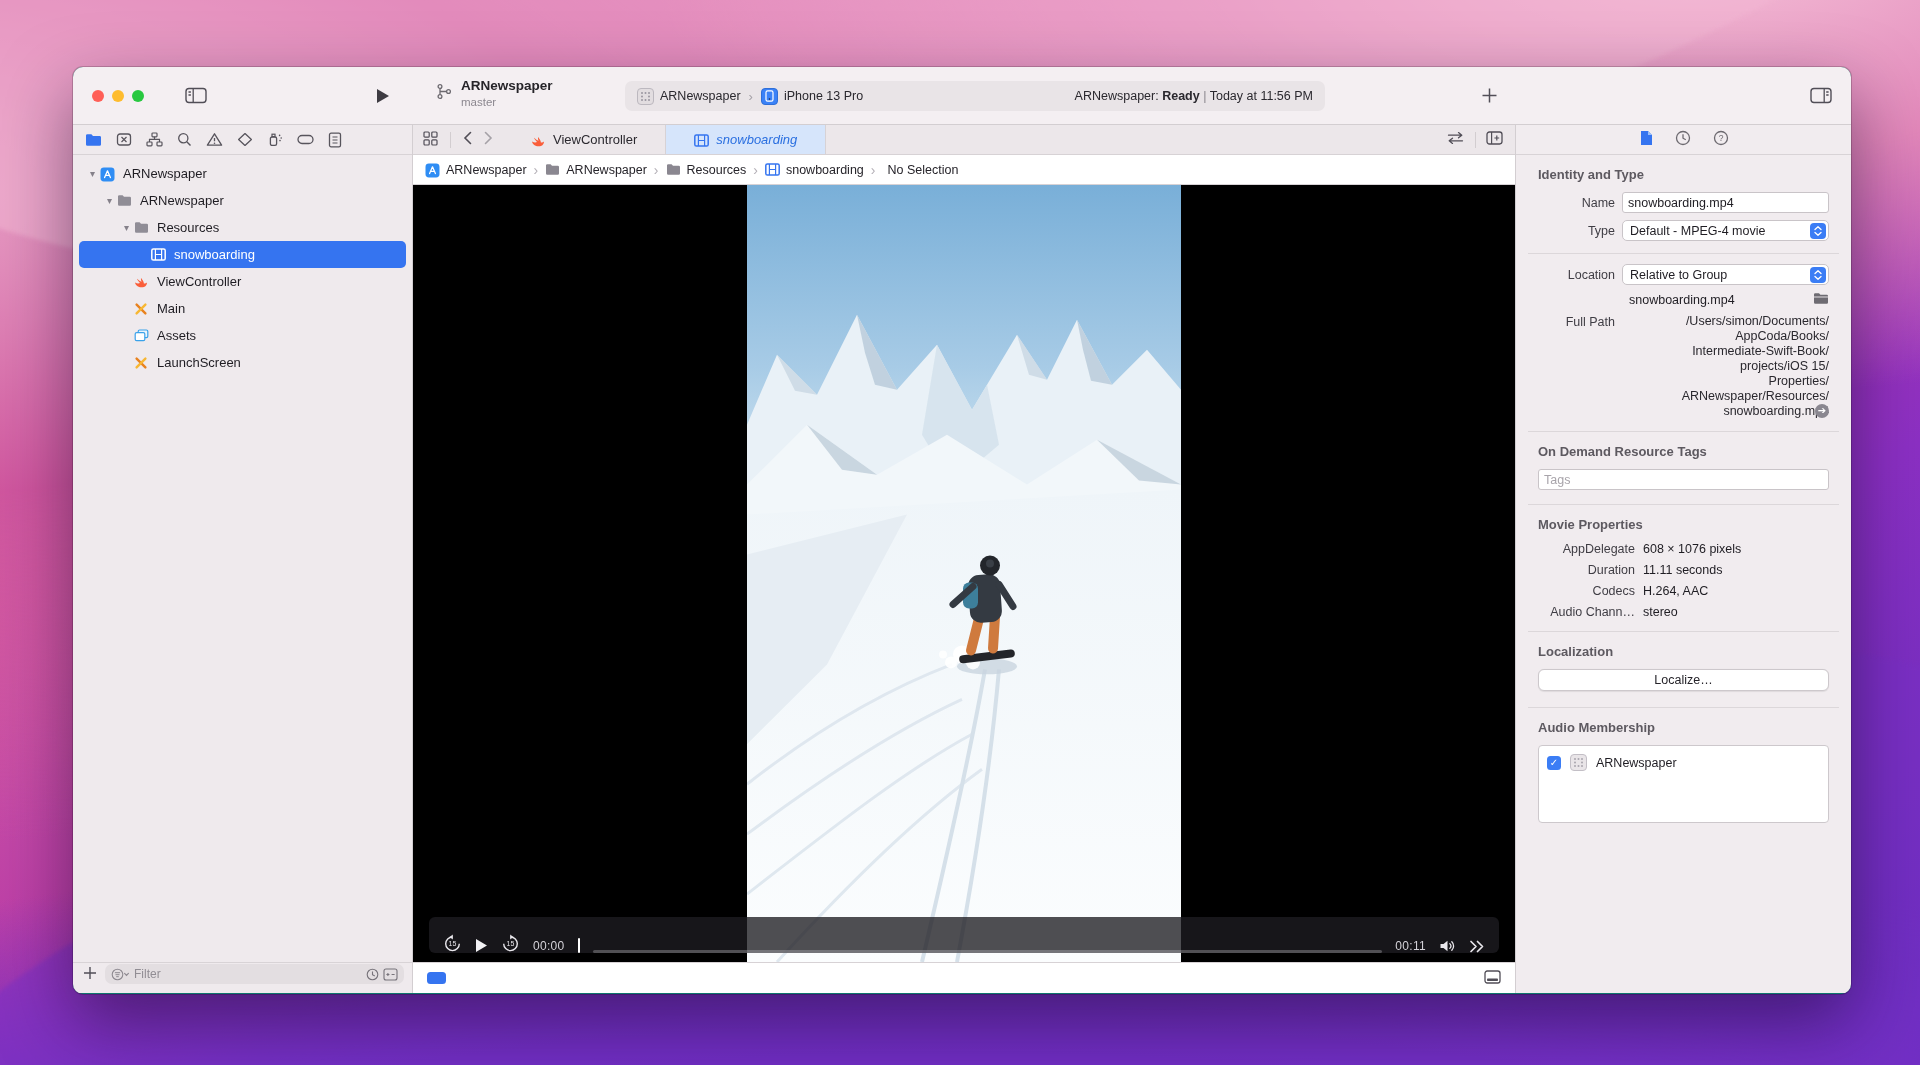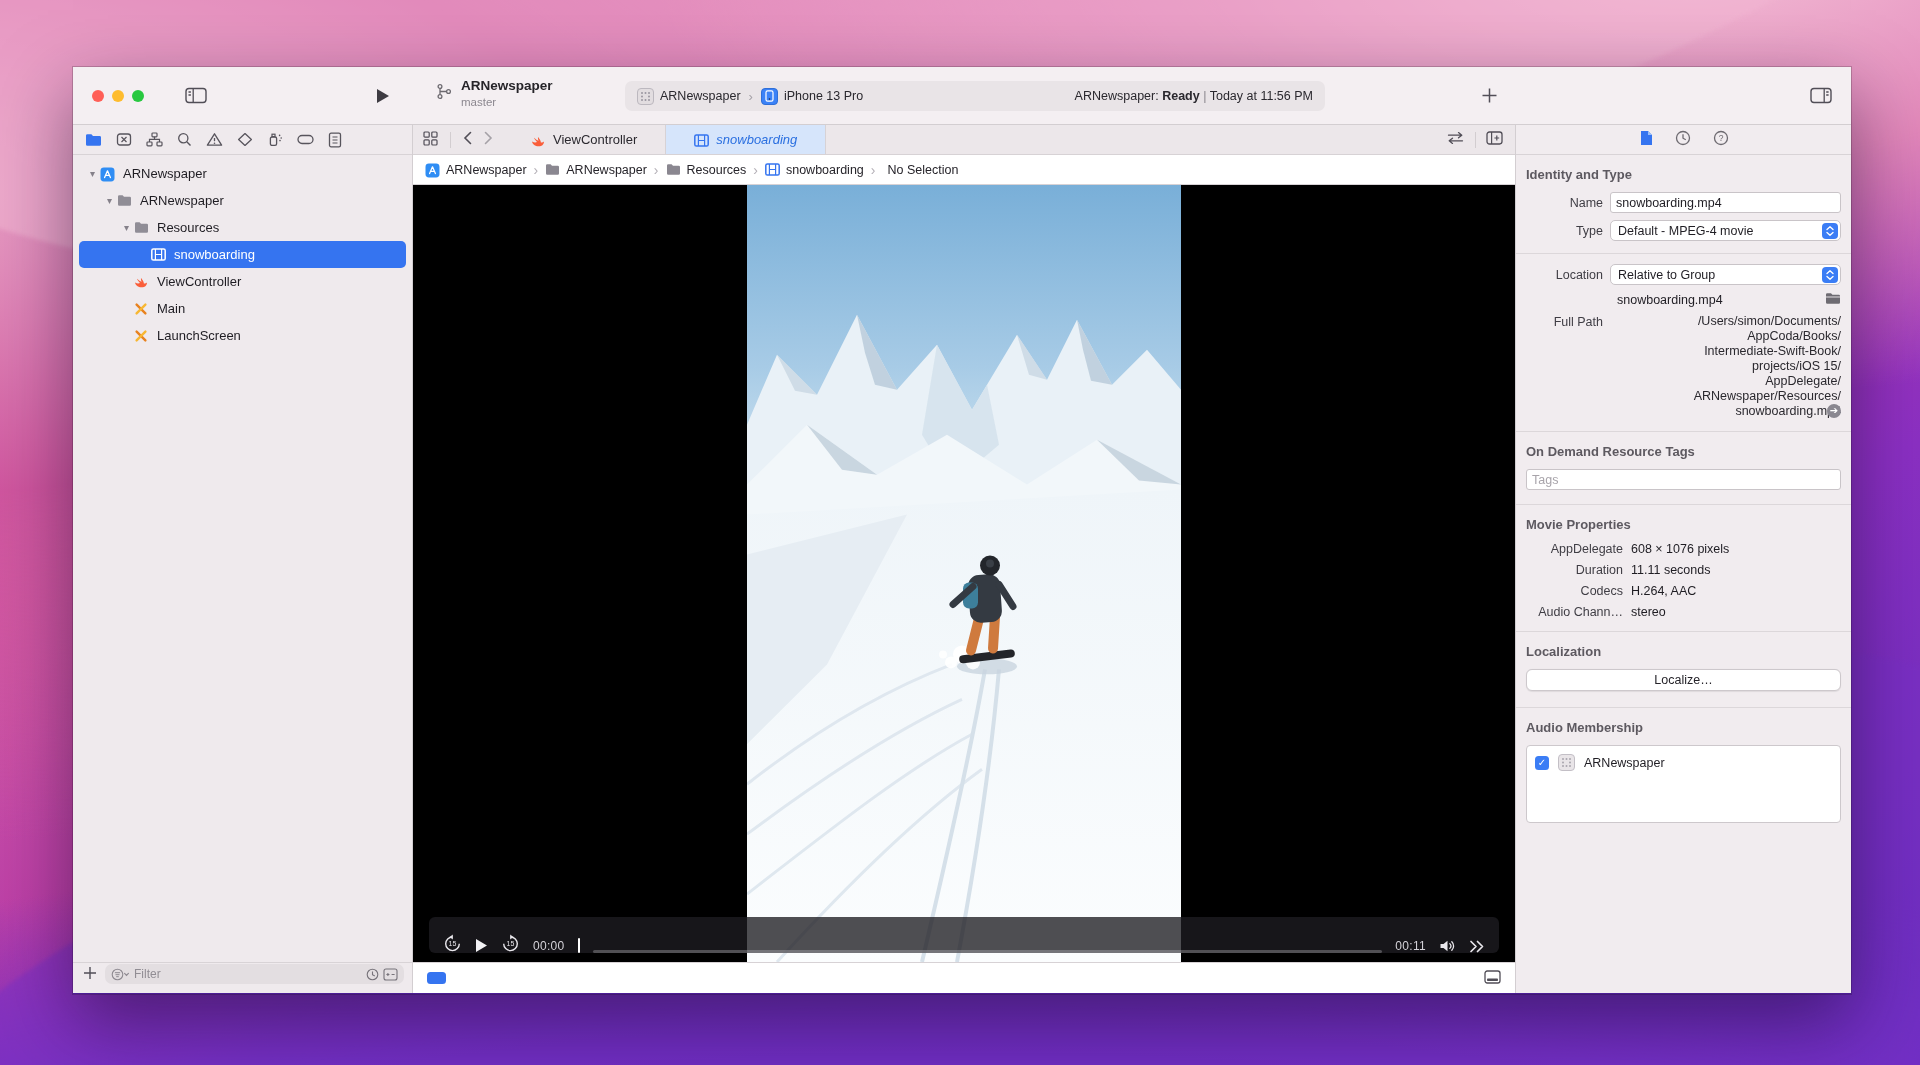--- a/index.html
+++ b/index.html
@@ -13,21 +13,21 @@
       radial-gradient(130% 55% at 50% 118%, #4b1fb4 0%, #6f30c6 42%, rgba(111,48,198,0) 72%),
       linear-gradient(152deg, #e9a2c4 0%, #d45ba6 28%, #b83aa8 48%, #8c30c4 70%, #5e2cbe 100%);
   }
   .wave { position:absolute; border-radius:50%; filter:blur(2px); }
   .wave1 { width:2400px; height:900px; left:-300px; top:-640px; background:rgba(243,183,211,.55); transform:rotate(-9deg); }
   .wave2 { width:2600px; height:1000px; left:-200px; top:640px; background:rgba(122,48,198,.5); transform:rotate(-7deg); }
 
   
   .window {
     position:absolute; left:73px; top:67px; width:1778px; height:927px;
-    background:#4c1d95; border-radius:0; overflow:hidden;
+    background:#0f766e; border-radius:10px; overflow:hidden;
     box-shadow:0 28px 70px rgba(20,5,40,.5), 0 0 0 1px rgba(0,0,0,.18);
   }
   .toolbar { position:relative; height:58px; border-bottom:1px solid #d3ced1; background:#f4eff2; }
   .lights { position:absolute; left:19px; top:23px; display:flex; gap:8px; }
   .light { width:12px; height:12px; border-radius:50%; }
   .light.r { background:#ff5f57; } .light.y { background:#febc2e; } .light.g { background:#28c840; }
   .tb-icon { position:absolute; color:#514e57; }
   .tb-icon svg { display:block; }
   .tb-sidebar-toggle { left:112px; top:20px; }
   .tb-play { left:303px; top:21px; }
@@ -117,21 +117,21 @@
   .ptime { font-size:12px; color:#d4d2d8; letter-spacing:.3px; }
   .playhead { width:2.5px; height:15px; background:#fff; border-radius:1px; flex:none; }
   .ptrack { flex:1; height:3px; background:rgba(190,188,196,.35); border-radius:2px; }
 
   .editor-bottom { height:31px; background:#fff; border-top:1px solid #d7d2d5; display:flex; align-items:center; padding:0 14px; }
   .chip { width:19px; height:12px; border-radius:3.5px; background:#3574f0; }
   .eb-right { margin-left:auto; color:#514e57; }
 
   
   .insp-tabs { height:30px; border-bottom:1px solid #d8d3d6; display:flex; align-items:center; justify-content:center; gap:22px; color:#6d6a70; }
-  .insp-body { flex:1; padding:0 10px; overflow:hidden; font-size:12.5px; }
+  .insp-body { flex:1; padding:0 22px; overflow:hidden; font-size:12.5px; }
   .sec-h { font-weight:bold; font-size:13px; color:#5d5960; margin:12px 0 10px; }
   .insp-sep { height:1px; background:#dcd7da; margin:12px -10px 0; }
   .form-row { display:flex; align-items:center; margin-bottom:7px; }
   .f-label { width:84px; flex:none; text-align:right; padding-right:7px; color:#3f3d44; }
   .f-label.top { align-self:flex-start; padding-top:1px; }
   .text-field { flex:1; height:21px; background:#fff; border:1px solid #c9c4c8; border-radius:3px; padding:0 5px; font-size:12.5px; color:#1f1d23; font-family:inherit; outline:none; min-width:0; }
   .text-field::placeholder { color:#a8a4aa; }
   .select {
     flex:1; height:21px; background:#fff; border:1px solid #c9c4c8; border-radius:5px;
     display:flex; align-items:center; padding:0 2px 0 7px; min-width:0;
@@ -369,20 +369,31 @@
 
               <svg class="v-storyboard" width="14" height="14" viewBox="0 0 14 14">
                 <path d="M2.6 2.6 L11.4 11.4" stroke="#e8821f" stroke-width="2.4" stroke-linecap="round"></path>
                 <path d="M11.4 2.6 L2.6 11.4" stroke="#f7b733" stroke-width="2.4" stroke-linecap="round"></path>
               </svg>
 
             </span>
             <span class="tree-label">Main</span>
           </div>
 
+          <div class="tree-row level-2">
+            <span class="chev chev-none"></span>
+            <span class="tree-icon icon-assets">
+
+              <svg class="v-assets" width="15" height="13" viewBox="0 0 15 13">
+                <rect x="4.2" y="1" width="9.6" height="7.6" rx="1.4" fill="#eaf4fd" stroke="#3aa2ea" stroke-width="1.2"></rect>
+                <rect x="1.2" y="3.6" width="9.6" height="8" rx="1.4" fill="#fff" stroke="#3aa2ea" stroke-width="1.2"></rect>
+              </svg>
+            </span>
+            <span class="tree-label">Assets</span>
+          </div>
 
           <div class="tree-row level-2">
             <span class="chev chev-none"></span>
             <span class="tree-icon icon-storyboard">
 
               <svg class="v-storyboard" width="14" height="14" viewBox="0 0 14 14">
                 <path d="M2.6 2.6 L11.4 11.4" stroke="#e8821f" stroke-width="2.4" stroke-linecap="round"></path>
                 <path d="M11.4 2.6 L2.6 11.4" stroke="#f7b733" stroke-width="2.4" stroke-linecap="round"></path>
               </svg>
 
@@ -691,21 +702,21 @@
                 <path d="M1 5 H15.2" stroke="#f1ecef" stroke-width="0.9"></path>
               </svg></span>
         </div>
         <div class="form-row" style="align-items:flex-start">
           <span class="f-label top">Full Path</span>
           <div class="path-block">
             <div class="path-line">/Users/simon/Documents/</div>
               <div class="path-line">AppCoda/Books/</div>
               <div class="path-line">Intermediate-Swift-Book/</div>
               <div class="path-line">projects/iOS 15/</div>
-              <div class="path-line">AppDelegate/</div>
+              <div class="path-line">Properties/</div>
               <div class="path-line">ARNewspaper/Resources/</div>
               <div class="path-line">snowboarding.mp4</div>
             <span class="go-arrow">➔</span>
           </div>
         </div>
 
         <div class="insp-sep"></div>
         <div class="sec-h">On Demand Resource Tags</div>
         <input class="text-field" style="width: 100%;" placeholder="Tags">
 

